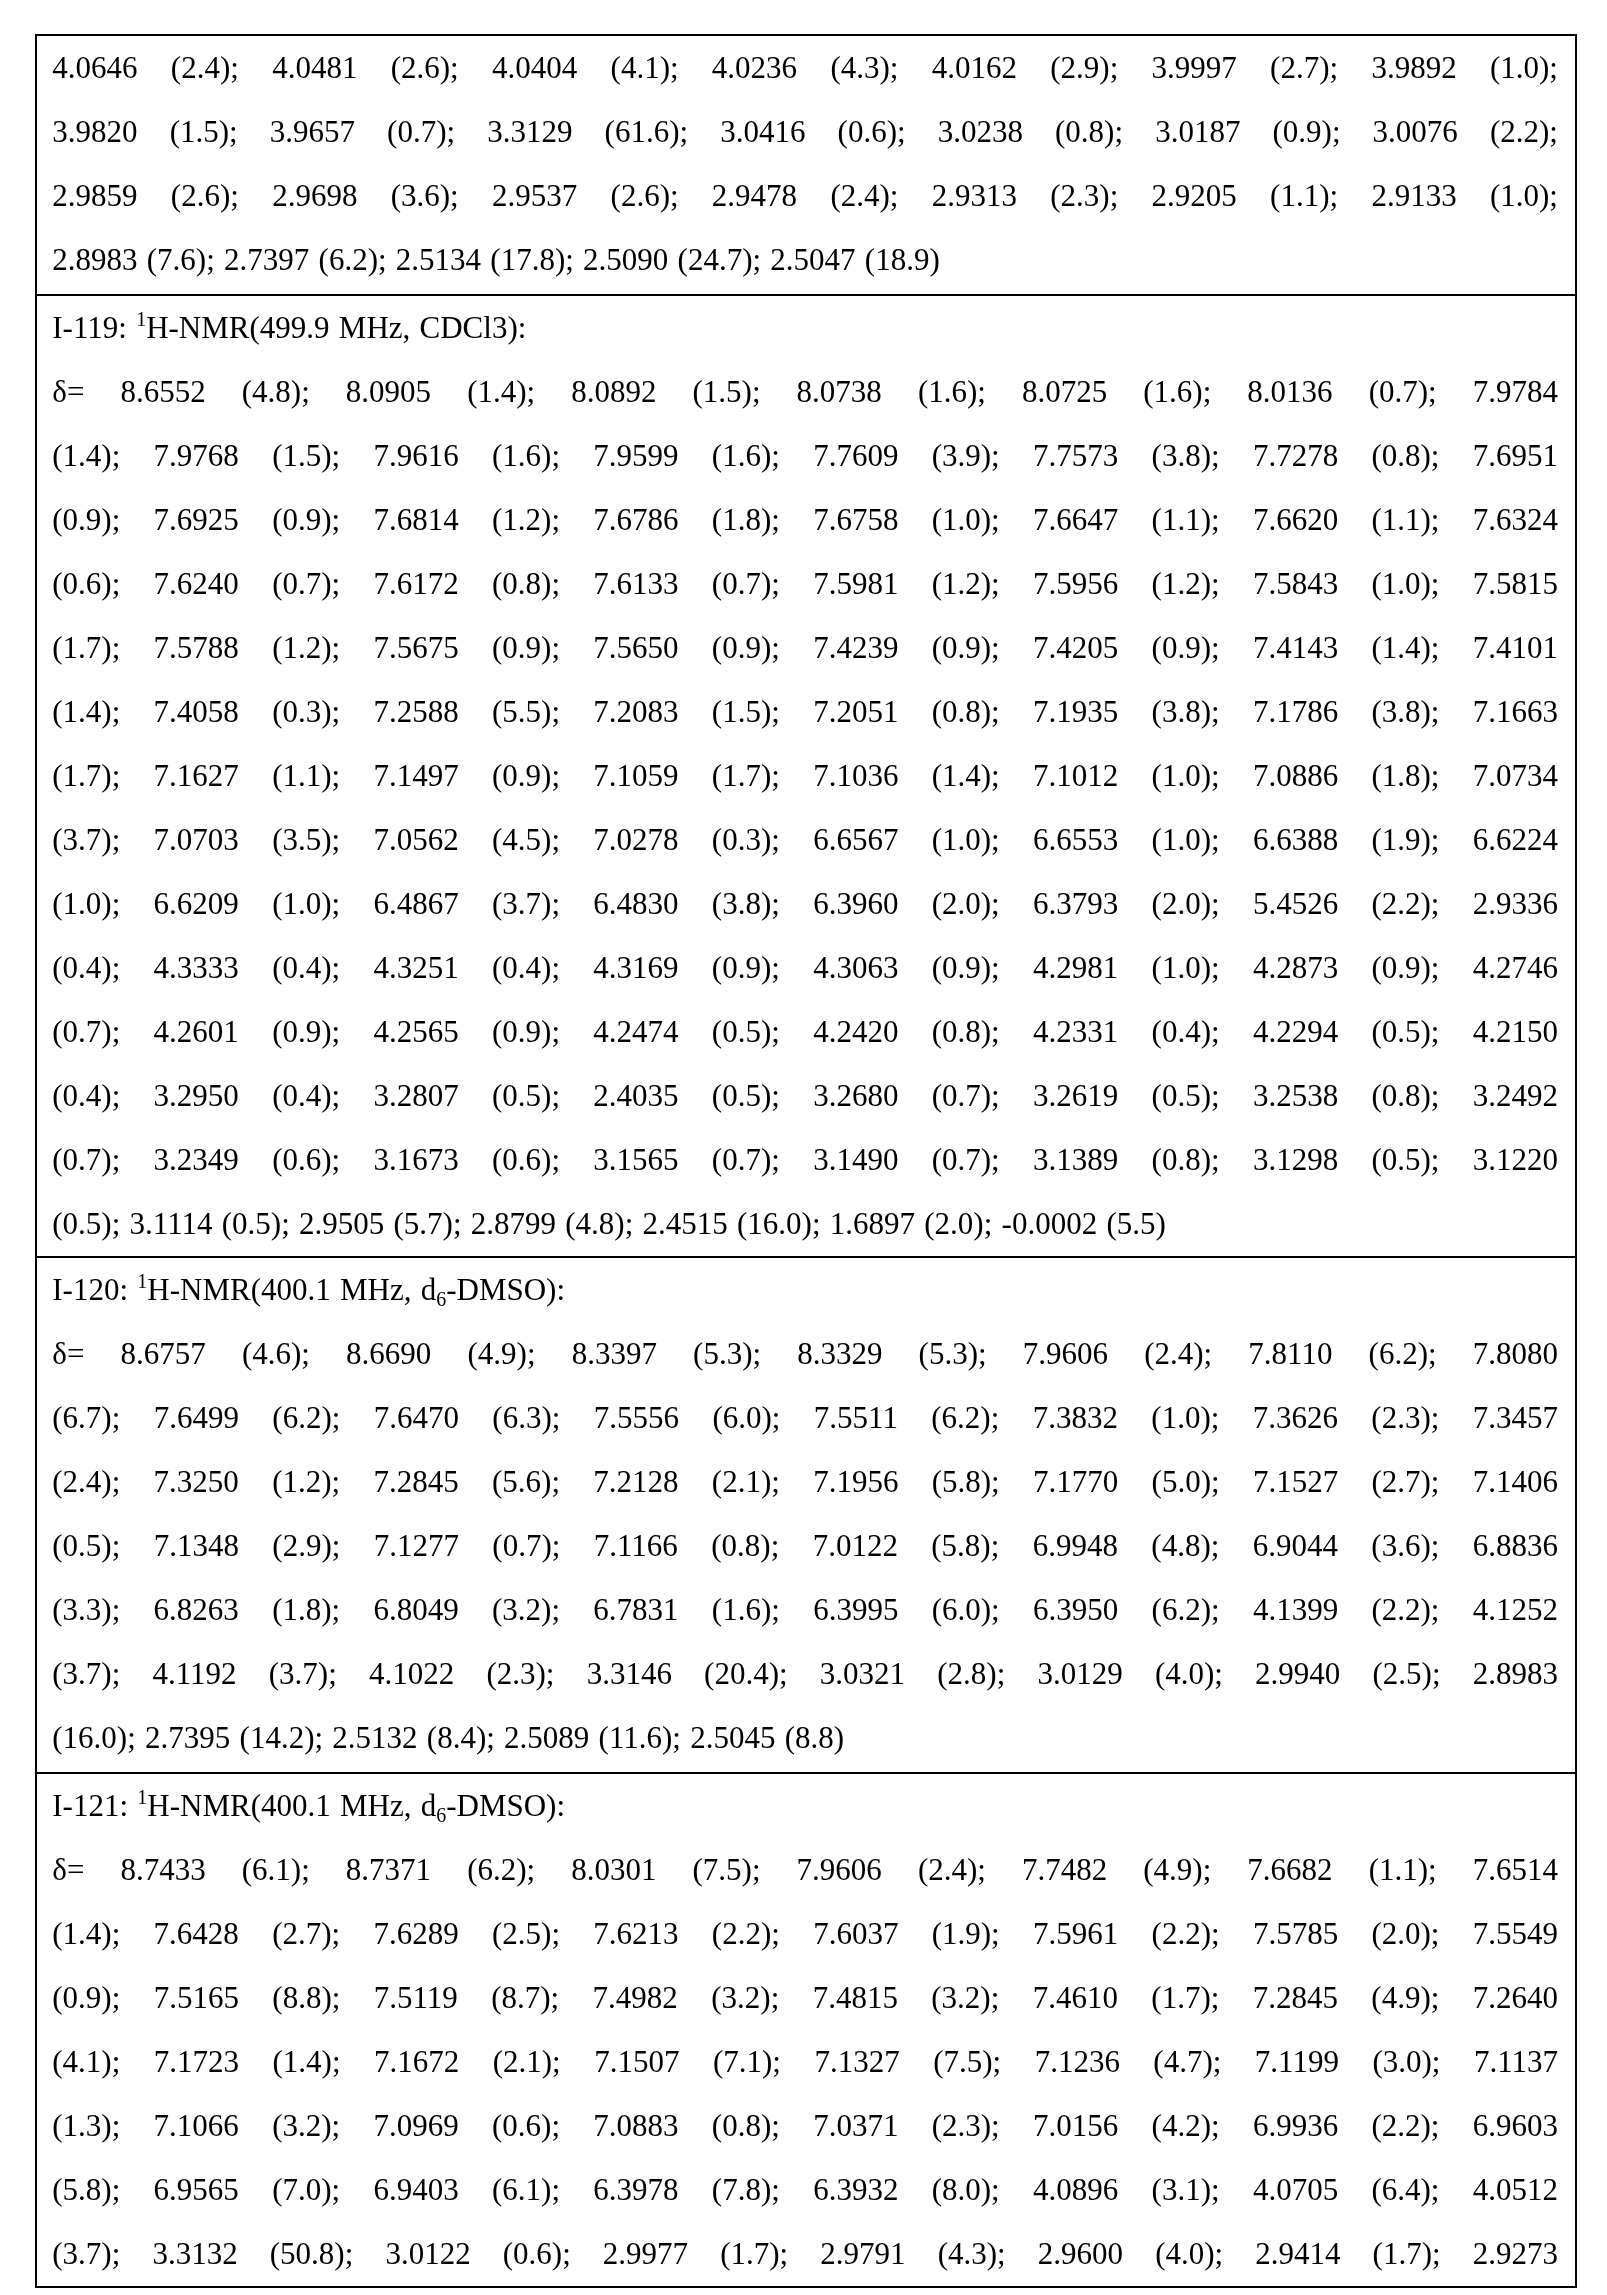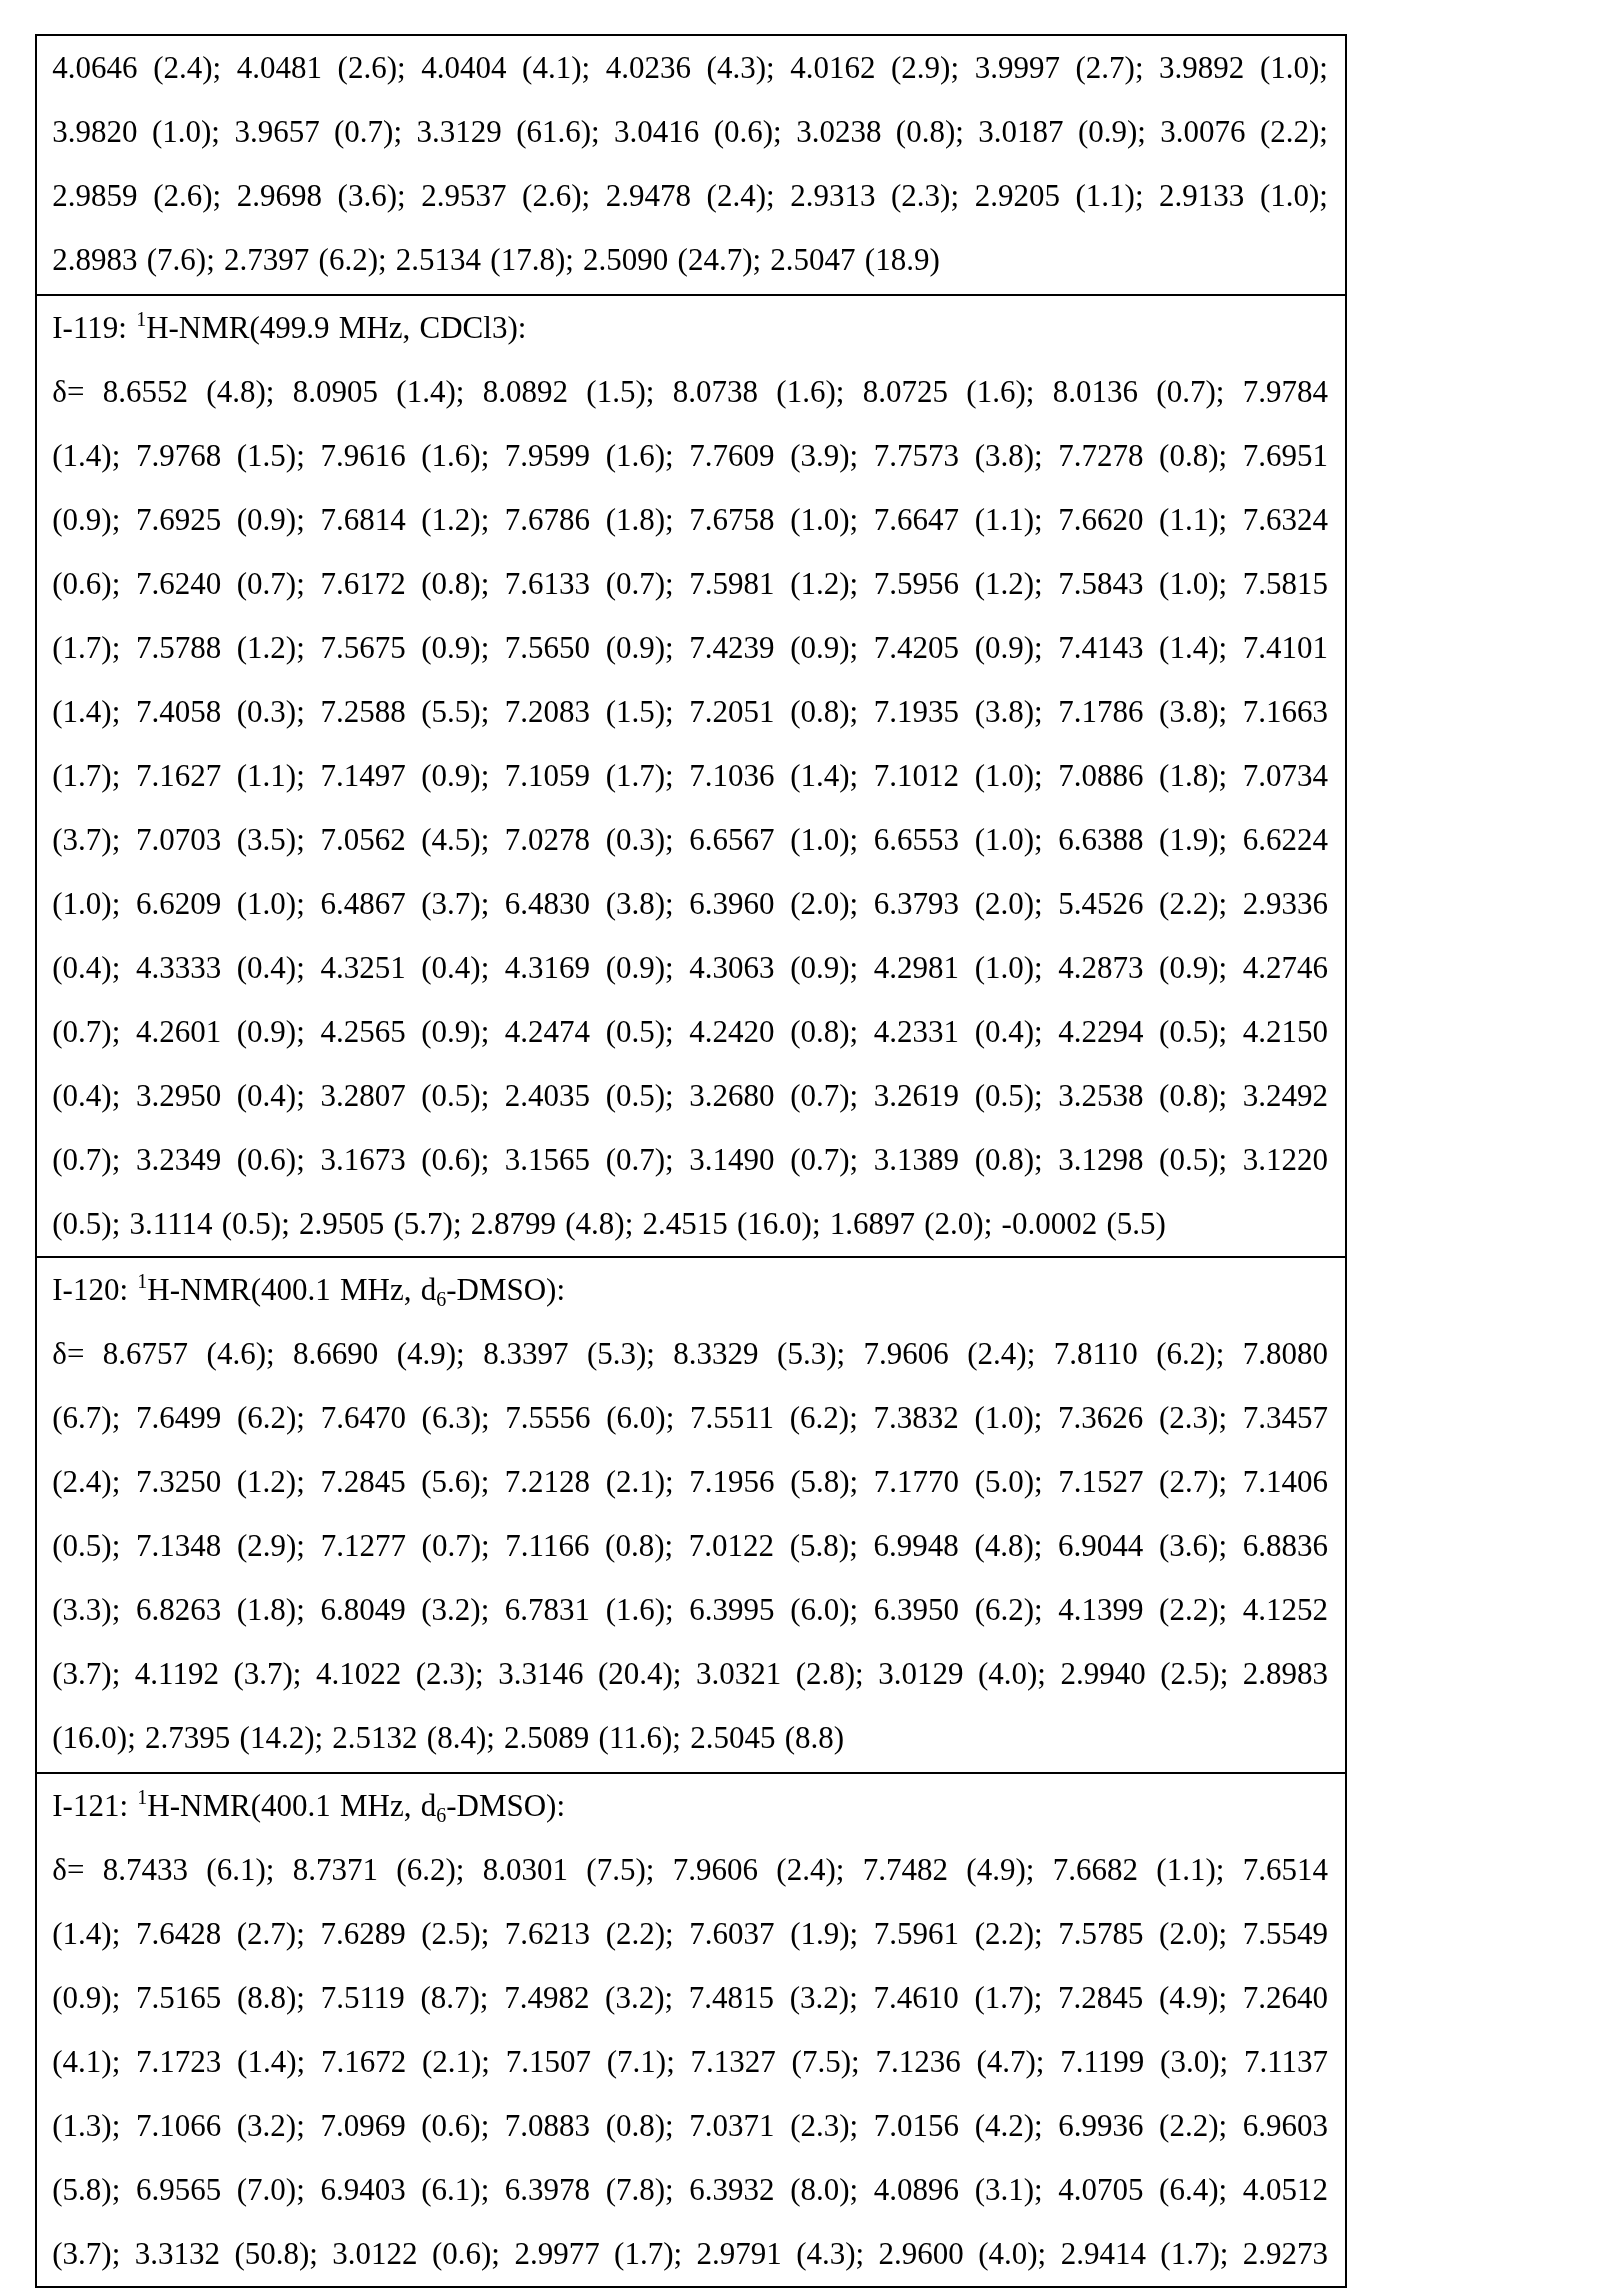--- a/index.html
+++ b/index.html
@@ -12,21 +12,21 @@
     height: 2295px;
     position: relative;
     overflow: hidden;
     font-family: "Liberation Serif", "DejaVu Serif", serif;
     color: #000000;
   }
   .nmr-table {
     position: absolute;
     left: 35px;
     top: 34px;
-    width: 1312px;
+    width: 1542px;
     border-collapse: collapse;
     table-layout: fixed;
   }
   .nmr-table td {
     border: 2.3px solid #000000;
     padding: 0 17px 0 15.3px;
     vertical-align: top;
     font-size: 31px;
     line-height: 64px;
     text-align: justify;
@@ -59,21 +59,21 @@
 </style>
 </head>
 <body>
 
 <table class="nmr-table">
   <tbody>
 
     <tr class="row-1">
       <td>
         <span class="line">4.0646 (2.4); 4.0481 (2.6); 4.0404 (4.1); 4.0236 (4.3); 4.0162 (2.9); 3.9997 (2.7); 3.9892 (1.0);</span>
-        <span class="line">3.9820 (1.0); 3.9657 (0.7); 3.3129 (61.6); 3.0416 (0.6); 3.0238 (0.8); 3.0187 (0.9); 3.0076 (2.2);</span>
+        <span class="line">3.9820 (1.5); 3.9657 (0.7); 3.3129 (61.6); 3.0416 (0.6); 3.0238 (0.8); 3.0187 (0.9); 3.0076 (2.2);</span>
         <span class="line">2.9859 (2.6); 2.9698 (3.6); 2.9537 (2.6); 2.9478 (2.4); 2.9313 (2.3); 2.9205 (1.1); 2.9133 (1.0);</span>
         <span class="line last">2.8983 (7.6); 2.7397 (6.2); 2.5134 (17.8); 2.5090 (24.7); 2.5047 (18.9)</span>
       </td>
     </tr>
 
     <tr class="row-2">
       <td>
         <span class="header-line"><span>I-119: </span><sup>1</sup><span>H-NMR(499.9 MHz, </span><span>CDCl3</span><sub></sub><span></span><span>):</span></span>
         <span class="line">δ= 8.6552 (4.8); 8.0905 (1.4); 8.0892 (1.5); 8.0738 (1.6); 8.0725 (1.6); 8.0136 (0.7); 7.9784</span>
         <span class="line">(1.4); 7.9768 (1.5); 7.9616 (1.6); 7.9599 (1.6); 7.7609 (3.9); 7.7573 (3.8); 7.7278 (0.8); 7.6951</span>

